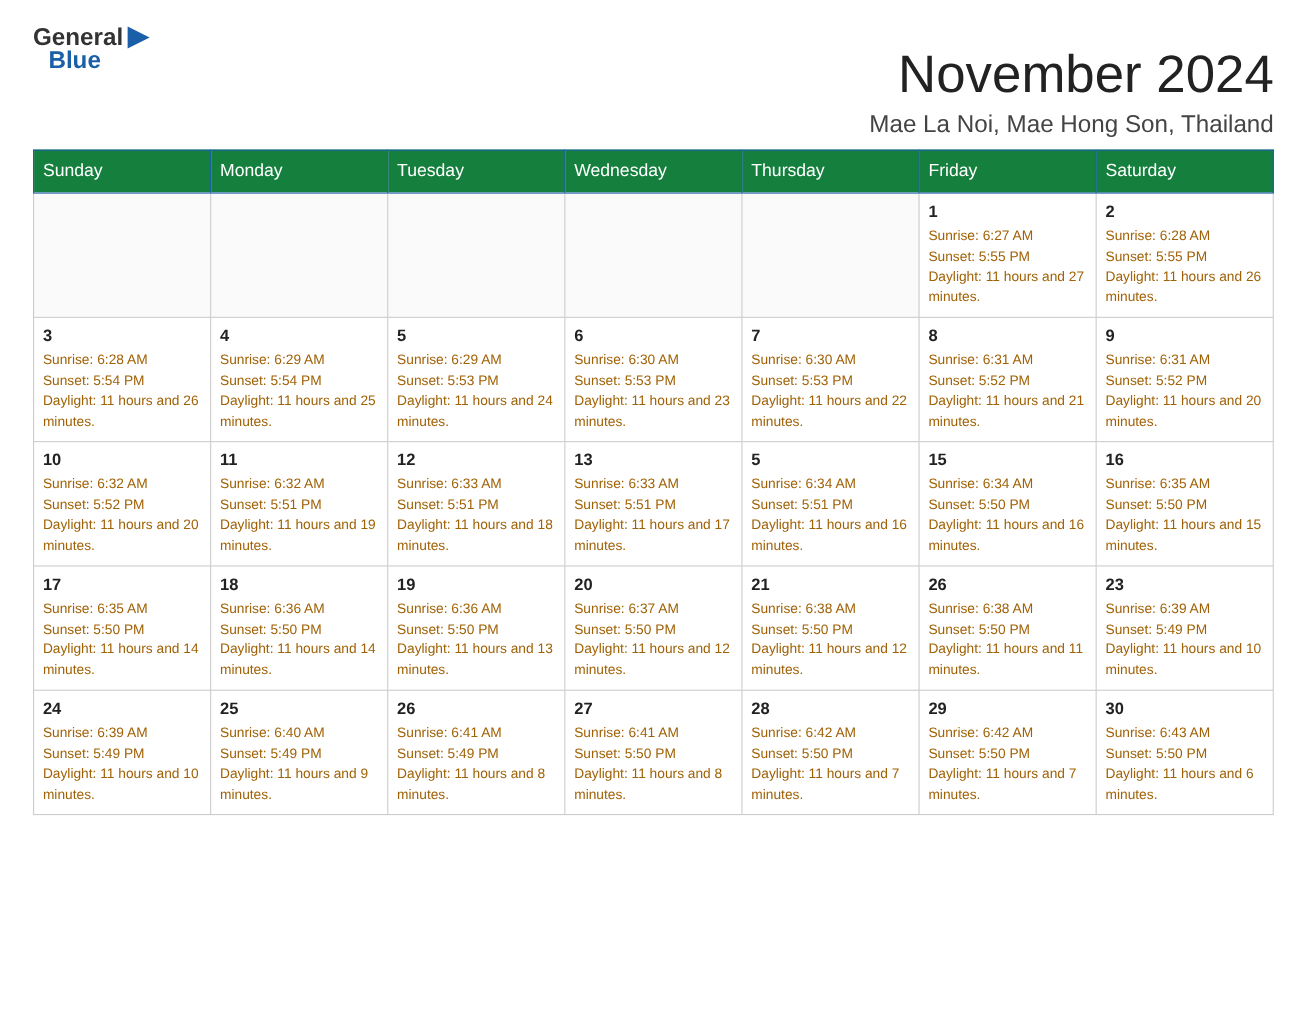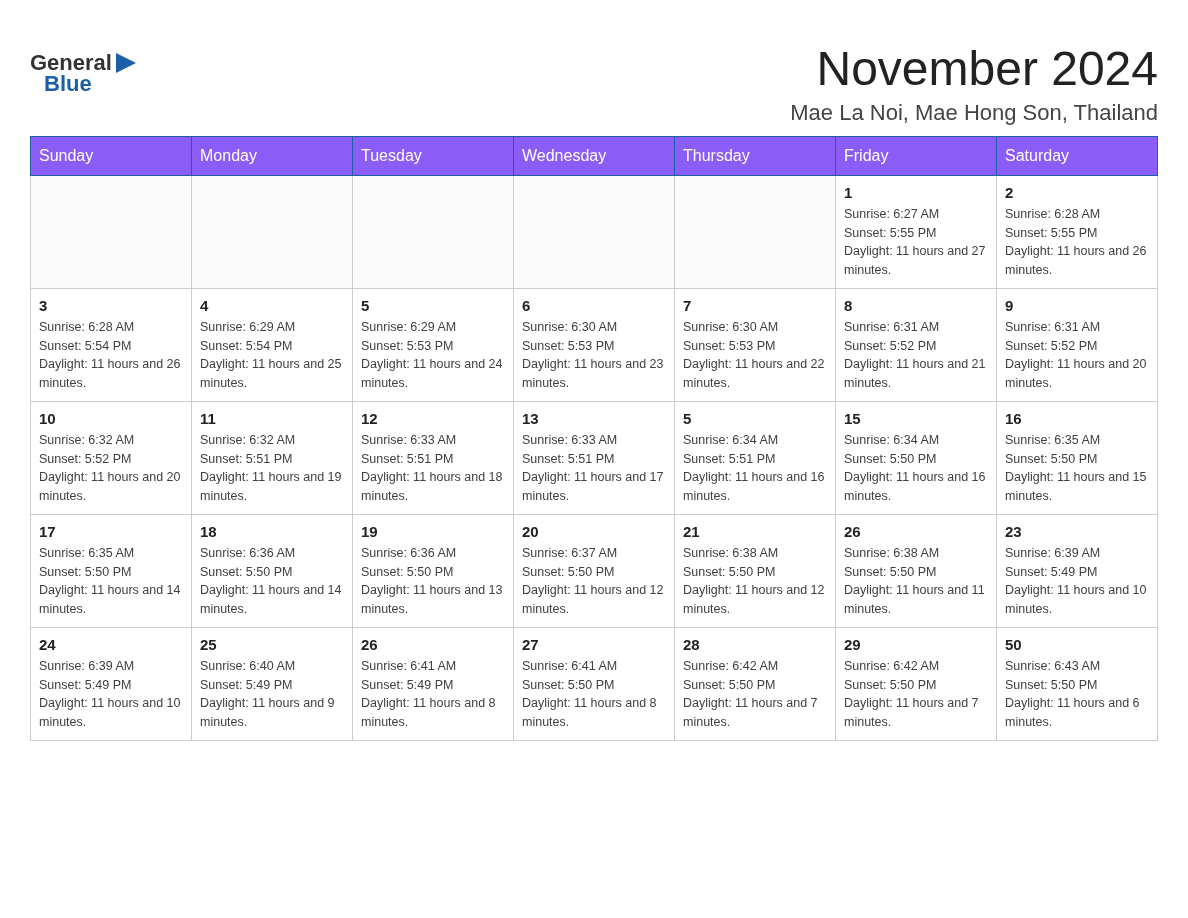--- a/index.html
+++ b/index.html
@@ -6,21 +6,21 @@
     body {
       font-family: Arial, sans-serif;
       background: #fff;
       padding: 20px 30px;
       width: 1188px;
       min-height: 918px;
     }
     .header {
       display: flex;
       justify-content: space-between;
-      align-items: center;
+      align-items: flex-start;
       margin-bottom: 10px;
     }
     .logo {
       display: flex;
       align-items: center;
       gap: 4px;
     }
     .logo-text-general {
       font-size: 22px;
       font-weight: bold;
@@ -45,21 +45,21 @@
       font-size: 22px;
       color: #444;
       margin-top: 4px;
     }
     .calendar {
       width: 100%;
       border-collapse: collapse;
       margin-top: 10px;
     }
     .calendar thead tr th {
-      background-color: #8b5cf6;
+      background-color: #15803d;
       color: #fff;
       font-size: 16px;
       font-weight: normal;
       padding: 10px 8px;
       text-align: left;
       border: 1px solid #1a5fa8;
     }
     .calendar tbody tr td {
       vertical-align: top;
       border: 1px solid #ccc;
@@ -72,21 +72,21 @@
     .day-number {
       font-size: 15px;
       font-weight: bold;
       color: #222;
       display: block;
       margin-bottom: 4px;
     }
     .day-info {
       font-size: 12.5px;
       line-height: 1.5;
-      color: #404040;
+      color: #a16207;
     }
     .empty-cell {
       background: #fafafa;
     }
     tbody tr td:first-child .day-number,
     tbody tr td:last-child .day-number {
       color: #222;
     }
   </style>
 </head>
@@ -247,18 +247,18 @@
         </td>
         <td>
           <span class="day-number">28</span>
           <div class="day-info">Sunrise: 6:42 AM<br>Sunset: 5:50 PM<br>Daylight: 11 hours and 7 minutes.</div>
         </td>
         <td>
           <span class="day-number">29</span>
           <div class="day-info">Sunrise: 6:42 AM<br>Sunset: 5:50 PM<br>Daylight: 11 hours and 7 minutes.</div>
         </td>
         <td>
-          <span class="day-number">50</span>
+          <span class="day-number">30</span>
           <div class="day-info">Sunrise: 6:43 AM<br>Sunset: 5:50 PM<br>Daylight: 11 hours and 6 minutes.</div>
         </td>
       </tr>
     </tbody>
 </table>
 
 </body></html>

